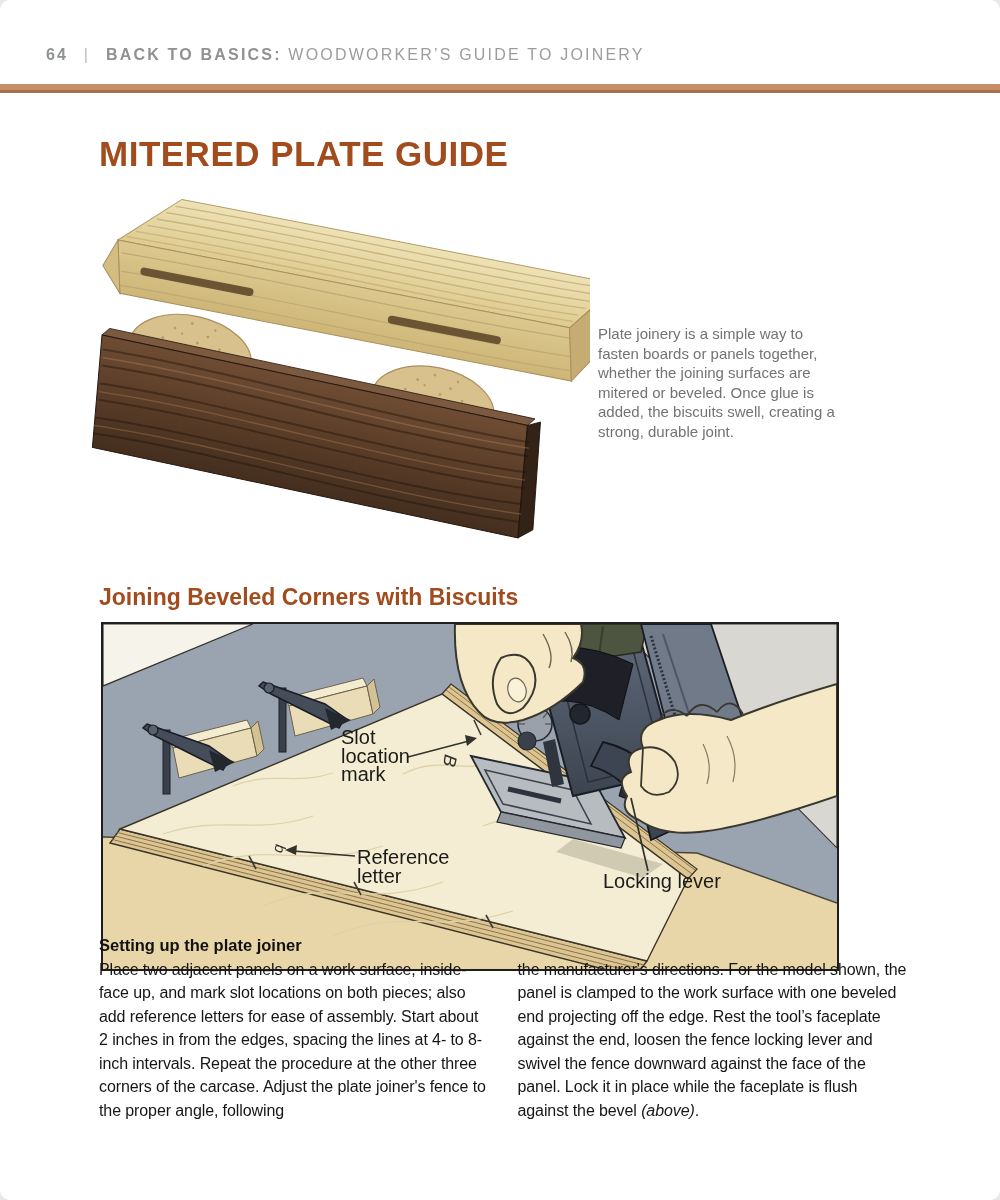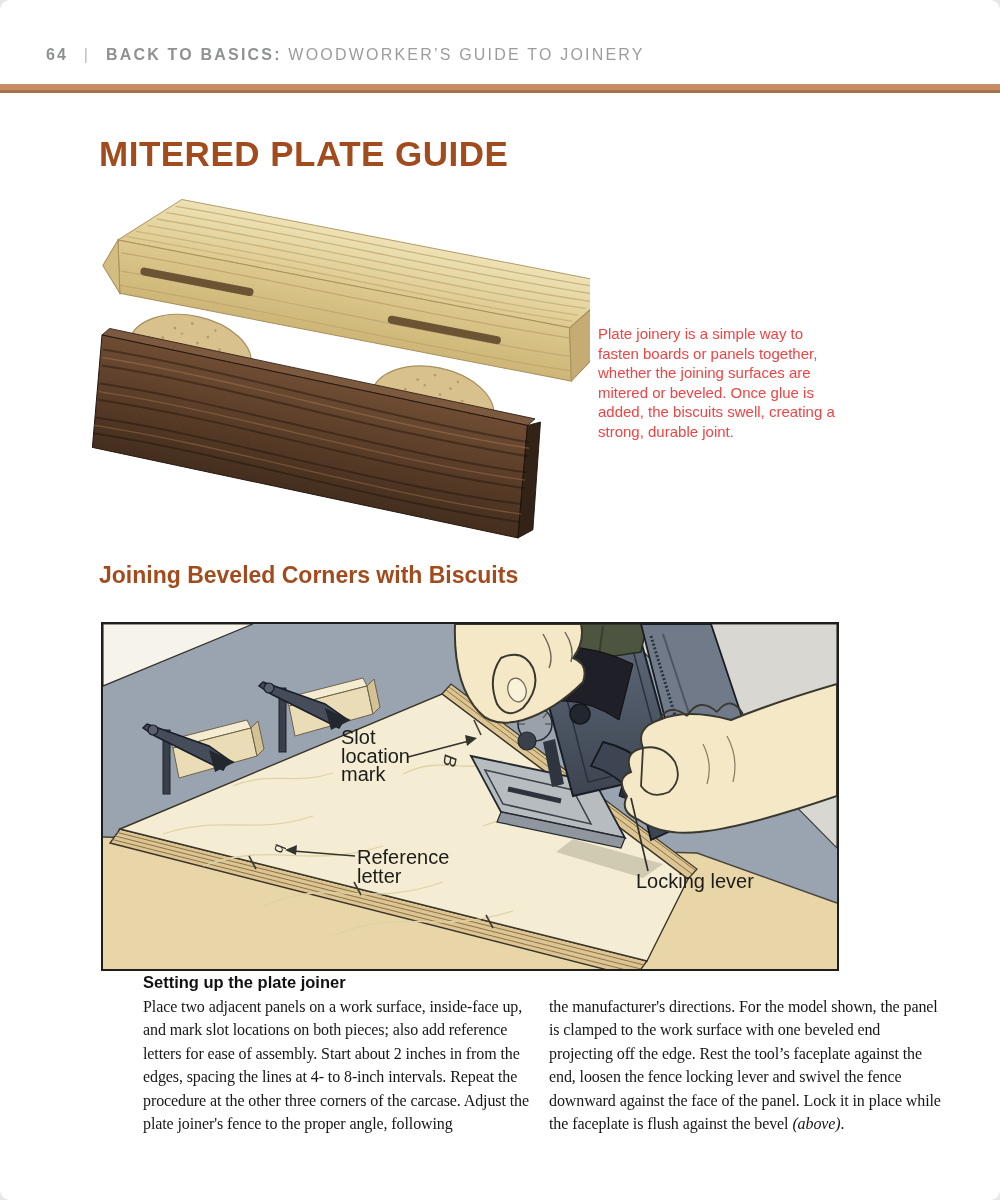--- a/index.html
+++ b/index.html
@@ -6,35 +6,35 @@
   .page{position:relative;width:1000px;height:1200px;background:#ffffff;overflow:hidden;
         font-family:"Liberation Sans",sans-serif;border-radius:10px;}
   
   .runhead{position:absolute;left:46px;top:46px;font-size:16px;letter-spacing:2.2px;white-space:nowrap;}
   .runhead .num,.runhead .series{font-weight:bold;color:#8f9192;}
   .runhead .divider{color:#b9baba;font-weight:400;margin:0 9px;}
   .runhead .book{color:#9b9d9d;font-weight:400;}
   .rule{position:absolute;left:0;top:84px;width:1000px;height:6px;background:#C58E66;border-bottom:3px solid #A5714B;}
   
   .title{position:absolute;left:99px;top:134px;font-size:35px;font-weight:800;letter-spacing:.5px;color:#A24C1E;}
-  .subtitle{position:absolute;left:99px;top:562px;font-size:23px;font-weight:bold;color:#A24C1E;}
+  .subtitle{position:absolute;left:99px;top:584px;font-size:23px;font-weight:bold;color:#A24C1E;}
   
   .boards-fig{position:absolute;left:90px;top:190px;width:500px;height:360px;}
-  .boards-caption{position:absolute;left:598px;top:324px;width:242px;font-size:15px;line-height:19.5px;color:#ef4444;}
+  .boards-caption{position:absolute;left:598px;top:324px;width:242px;font-size:15px;line-height:19.5px;color:#737373;}
   
   .scene-fig{position:absolute;left:101px;top:622px;width:734px;height:345px;border:2px solid #1e1e1c;}
   .scene-fig svg{position:absolute;left:0;top:0;}
   .scene-label{position:absolute;font-size:20px;line-height:18.5px;color:#1b1b18;white-space:pre-line;}
   .lbl-slot{left:238px;top:104px;}
   .lbl-ref{left:254px;top:224px;}
-  .lbl-lock{left:533px;top:248px;}
-  
-  .bodyblock{position:absolute;left:99px;top:971px;width:810px;margin-left:44px;}
+  .lbl-lock{left:500px;top:248px;}
+  
+  .bodyblock{position:absolute;left:99px;top:934px;width:810px;}
   .bodyblock .bhead{font-size:16.5px;font-weight:bold;color:#111;line-height:23.5px;}
-  .cols{display:flex;gap:14px;font-family:Liberation Serif, serif;}
+  .cols{display:flex;gap:27px;}
   .col{width:392px;font-size:16px;line-height:23.5px;color:#161616;letter-spacing:-0.1px;}
   .col .it{font-style:italic;}
 </style>
 </head>
 <body>
 
 <div class="page">
 
   <div class="runhead">
     <span class="num">64</span>

